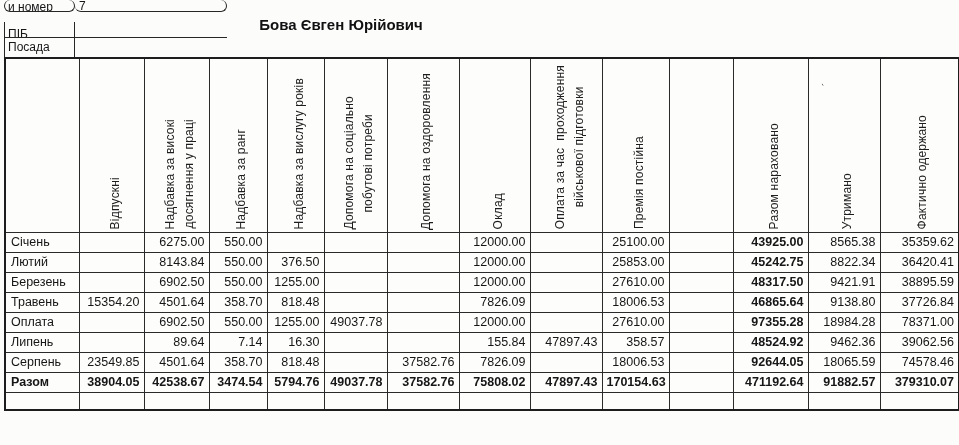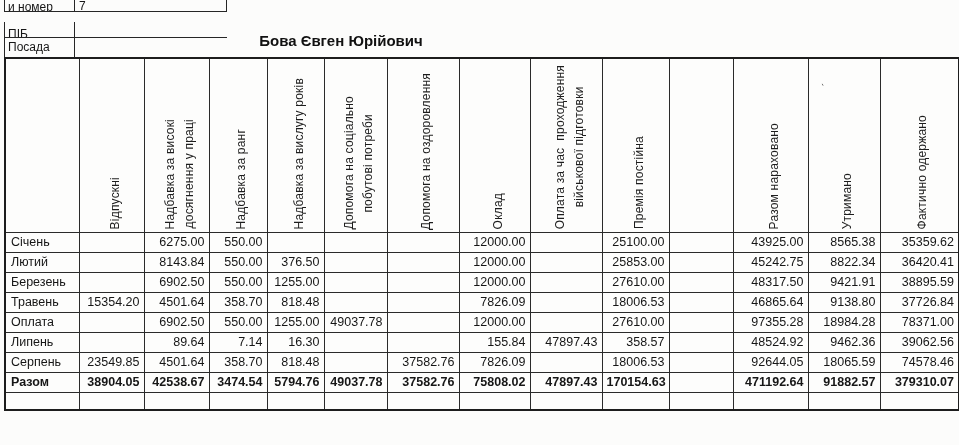--- a/index.html
+++ b/index.html
@@ -22,29 +22,29 @@
     grid-template-columns: 71px 152px 1fr;
     grid-template-rows: 12px 26px 19px;
     width: 700px;
   }
   .tcell { font-size: 12px; line-height: 13px; overflow: hidden; }
   .tlabel {
     border-left: 1px solid #262626;
     border-right: 1px solid #262626;
     padding: 1px 0 0 3px;
   }
-  .r1 { border-bottom: 1px solid #262626; }
+  .r1 { border-bottom: 1px solid #262626; border-radius: 6px; }
   .lab2 { border-bottom: 1px solid #262626; padding-top: 6px; margin-top: 10px; }
   .lab3 { padding-top: 3px; }
   .val1 { border-right: 1px solid #262626; border-bottom: 1px solid #262626; padding: 0 0 0 4px; }
   .val2 { border-bottom: 1px solid #262626; }
   .val3 { padding: 3px 0 0 7px; grid-column: 2 / 4; }
   .name-float {
     position: absolute;
-    left: 72px; top: 32px; width: 530px;
+    left: 72px; top: 16px; width: 530px;
     text-align: center;
     font-weight: 700;
     font-size: 15px;
     color: #111;
   }
 
   
   table.payroll {
     border-collapse: collapse;
     table-layout: fixed;
@@ -72,21 +72,21 @@
     white-space: pre;
     font-size: 12px;
     line-height: 1.55;
     letter-spacing: 0.2px;
     color: #1d1d1d;
     margin-left: 7px;
   }
   td { height: 20px; font-size: 12.5px; padding: 0 4px; white-space: nowrap; }
   td.month { text-align: left; padding-left: 5px; }
   td.num { text-align: right; font-variant-numeric: tabular-nums; }
-  td.strong { font-weight: 400; }
+  td.strong { font-weight: 700; }
   tr.total td { font-weight: 700; }
   tr.blank td { height: 18px; }
 
   .artifact {
     position: absolute;
     left: 820px; top: 82px;
     font-size: 11px; color: #4a4a4a;
     transform: rotate(18deg);
   }
 </style>

